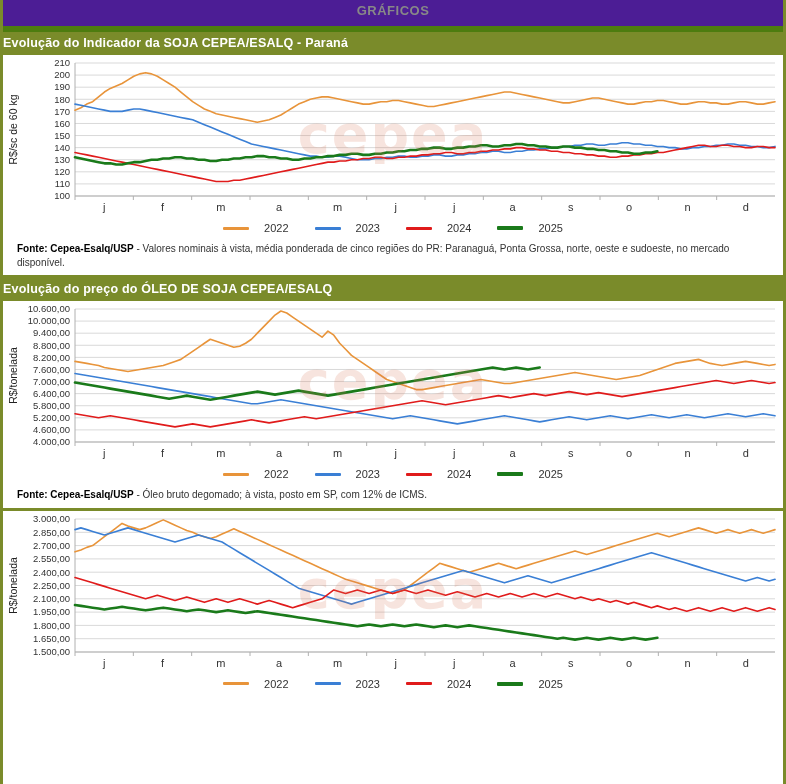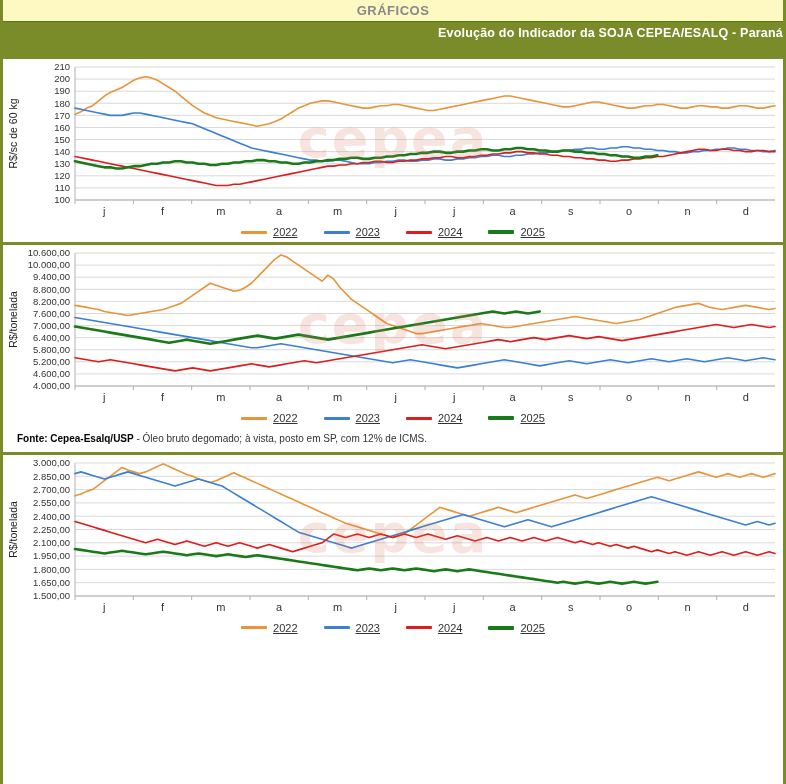--- a/index.html
+++ b/index.html
@@ -11,38 +11,38 @@
   }
   .page {
     width: 786px; height: 784px;
     position: relative;
     overflow: hidden;
     border-left: 3px solid #7a8b2a;
     border-right: 3px solid #7a8b2a;
     background: #ffffff;
   }
   .page-header {
-    height: 22px;
-    background: #fef9c3;
+    height: 32px;
+    background: #4c1d95;
     color: #888888;
     font-weight: bold;
     font-size: 13px;
     text-align: center;
     line-height: 22px;
     letter-spacing: 0.5px;
-    border-bottom: 1px solid #4d7c0f;
+    border-bottom: 6px solid #4d7c0f;
   }
   .chart-block { position: relative; }
   .chart-title {
     background: #7a8b2a;
     color: #ffffff;
     font-weight: bold;
     font-size: 12.5px;
-    text-align: right;
-    padding: 4px 0 19px 0;
+    text-align: left;
+    padding: 4px 0 5px 0;
     letter-spacing: 0.2px;
   }
   .chart-area {
     position: relative;
     width: 100%;
     background: #ffffff;
   }
   .chart-svg { display: block; }
   .watermark {
     position: absolute;
@@ -58,21 +58,21 @@
     text-align: center;
   }
   .legend {
     display: flex;
     justify-content: center;
     gap: 26px;
     padding: 2px 0 4px 0;
     font-size: 11px;
     color: #333;
   }
-  .legend-item { display: flex; align-items: center; gap: 6px; text-decoration: underline; }
+  .legend-item { display: flex; align-items: center; gap: 15px; }
   .legend-swatch { display: inline-block; width: 26px; height: 3px; border-radius: 1px; }
   .source {
     font-size: 10px;
     color: #333;
     padding: 4px 14px 6px 14px;
     line-height: 1.35;
   }
   .source b { color: #000; }
   .divider {
     height: 3px;
@@ -176,25 +176,29 @@
         </div>
         <div class="legend-item">
           <span class="legend-swatch" style="background: rgb(224, 27, 27);"></span>
           <span>2024</span>
         </div>
         <div class="legend-item">
           <span class="legend-swatch" style="background: rgb(26, 122, 26); height: 4px;"></span>
           <span>2025</span>
         </div>
       </div>
+    <div class="source">
+      <b>Fonte: Cepea-Esalq/USP</b><span> - Valores nominais à vista, média ponderada de cinco regiões do PR: Paranaguá, Ponta Grossa, norte, oeste e sudoeste, no mercado disponível.</span>
+    </div>
   </div>
 
   <div class="divider"></div>
 
   <div class="chart-block">
+    <div class="chart-title">Evolução do preço do ÓLEO DE SOJA CEPEA/ESALQ</div>
     <div class="chart-area">
       <div class="watermark">cepea</div>
       <svg class="chart-svg" id="svg-1" width="786" height="165" viewBox="0 0 786 165">
           <line x1="72" y1="141" x2="772" y2="141" stroke="#d9d9d9" stroke-width="1"></line>
           <text x="67" y="144.3" text-anchor="end" class="tick-text">4.000,00</text>
           <line x1="72" y1="128.9090909090909" x2="772" y2="128.9090909090909" stroke="#d9d9d9" stroke-width="1"></line>
           <text x="67" y="132.20909090909092" text-anchor="end" class="tick-text">4.600,00</text>
           <line x1="72" y1="116.81818181818181" x2="772" y2="116.81818181818181" stroke="#d9d9d9" stroke-width="1"></line>
           <text x="67" y="120.11818181818181" text-anchor="end" class="tick-text">5.200,00</text>
           <line x1="72" y1="104.72727272727272" x2="772" y2="104.72727272727272" stroke="#d9d9d9" stroke-width="1"></line>

